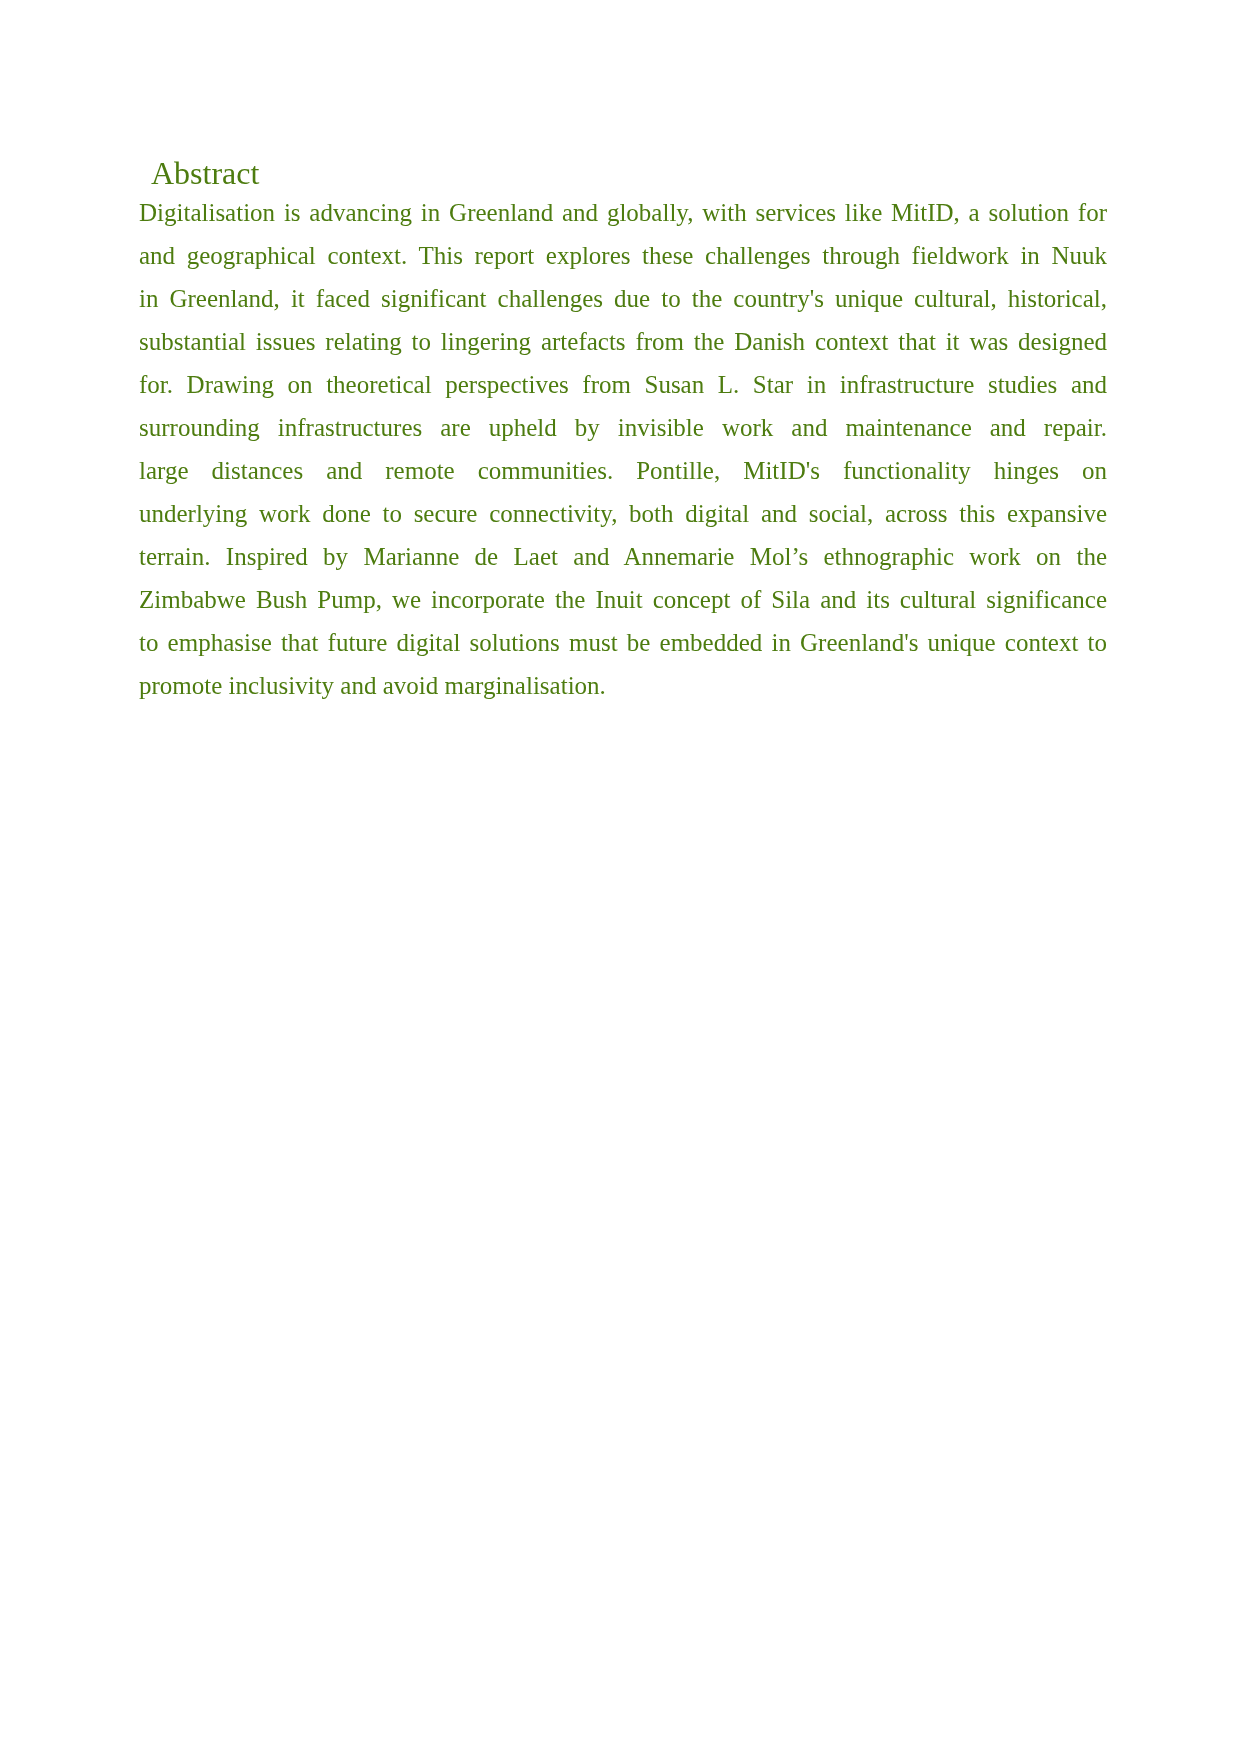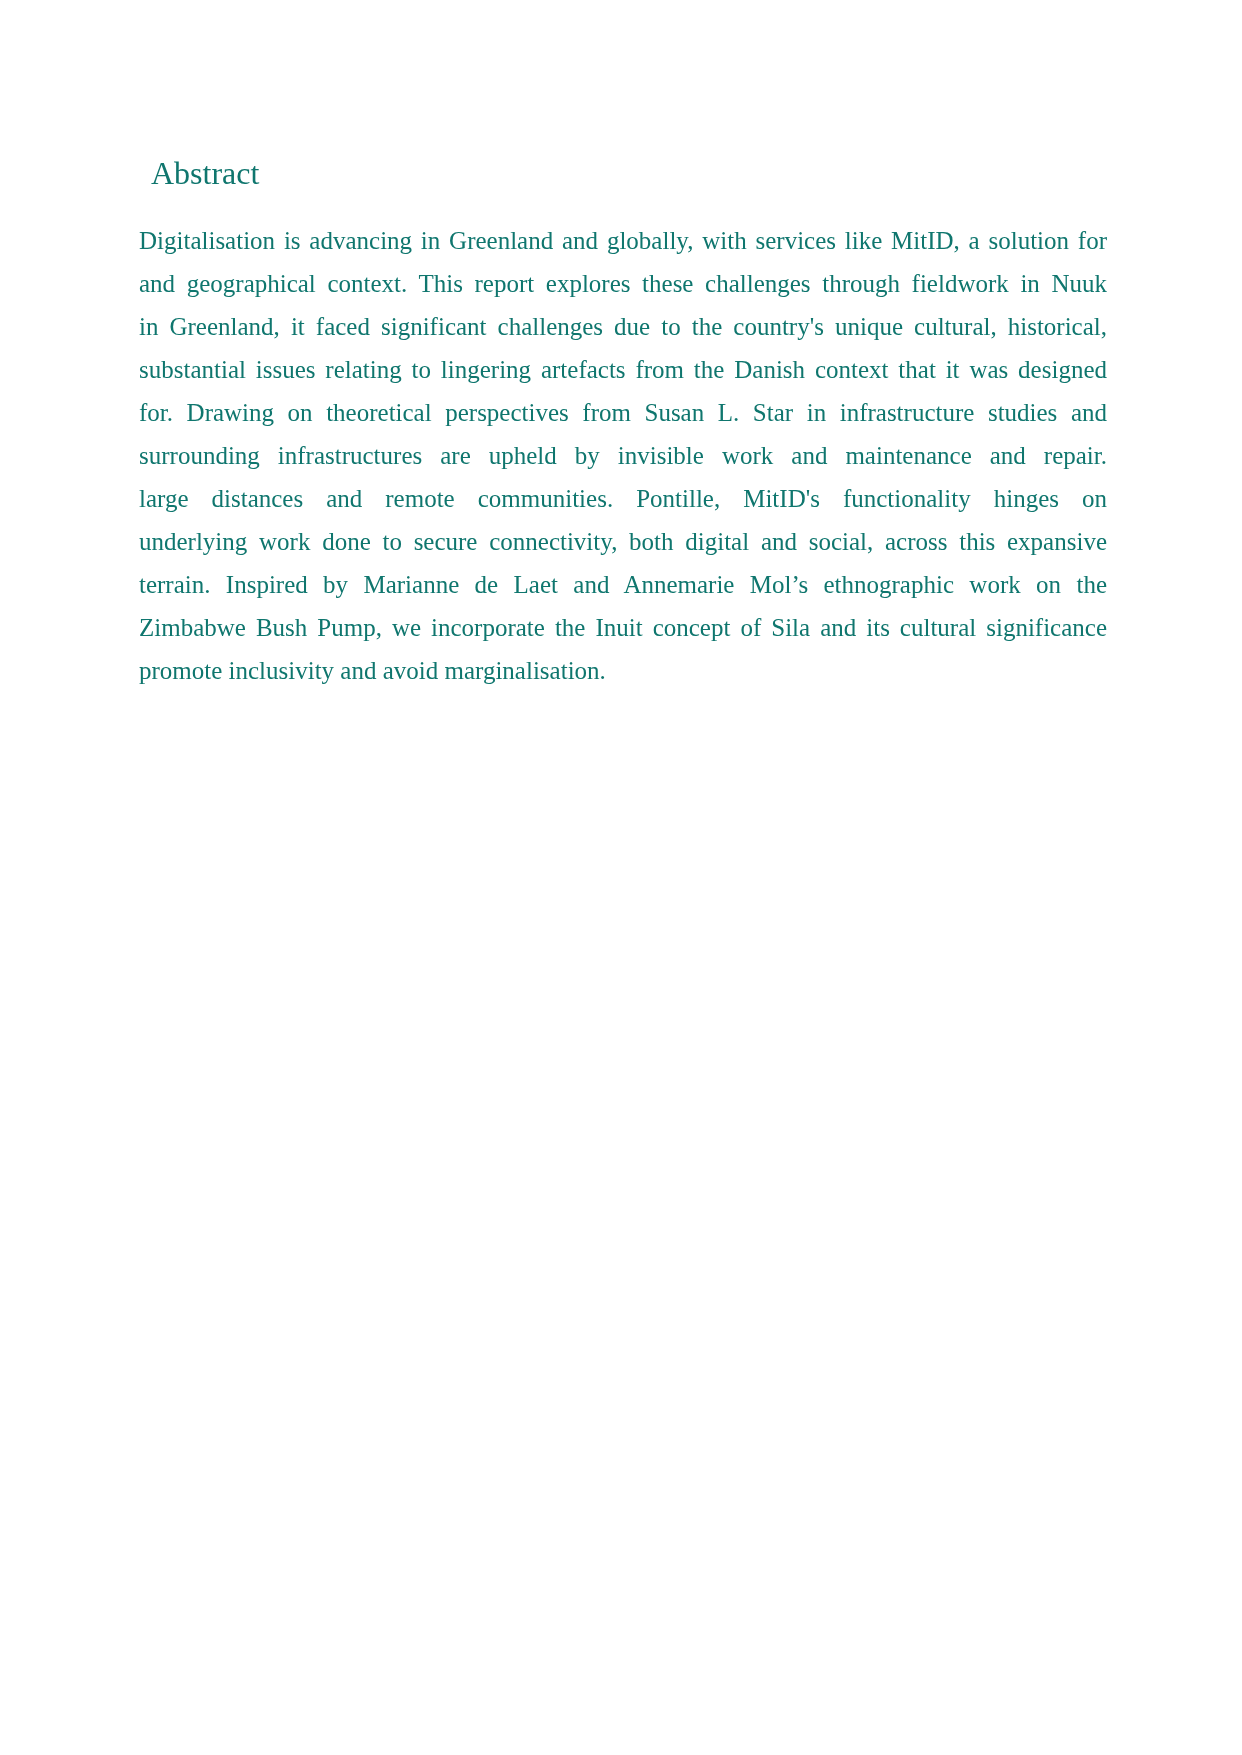--- a/index.html
+++ b/index.html
@@ -7,38 +7,38 @@
     padding: 0;
     background: #ffffff;
   }
   .page {
     position: relative;
     width: 1242px;
     height: 1755px;
     background: #ffffff;
     overflow: hidden;
     font-family: "Liberation Serif", "DejaVu Serif", serif;
-    color: #0f766e;
+    color: #4d7c0f;
   }
   .content {
     position: absolute;
     left: 139px;
     top: 156px;
     width: 968px;
   }
   .doc-heading {
     font-size: 32px;
     line-height: 35px;
     font-weight: 400;
     margin: 0 0 0 12px;
     padding: 0;
     white-space: nowrap;
   }
   .doc-paragraph {
-    margin-top: 28px;
+    margin-top: 0;
   }
   .doc-line {
     font-size: 25px;
     line-height: 43px;
     height: 43px;
     white-space: nowrap;
     text-align: justify;
     text-align-last: justify;
     text-justify: inter-word;
   }
@@ -57,16 +57,17 @@
       <div class="doc-line">Digitalisation is advancing in Greenland and globally, with services like MitID, a solution for</div>
       <div class="doc-line">and geographical context. This report explores these challenges through fieldwork in Nuuk</div>
       <div class="doc-line">in Greenland, it faced significant challenges due to the country's unique cultural, historical,</div>
       <div class="doc-line">substantial issues relating to lingering artefacts from the Danish context that it was designed</div>
       <div class="doc-line">for. Drawing on theoretical perspectives from Susan L. Star in infrastructure studies and</div>
       <div class="doc-line">surrounding infrastructures are upheld by invisible work and maintenance and repair.</div>
       <div class="doc-line">large distances and remote communities. Pontille, MitID's functionality hinges on</div>
       <div class="doc-line">underlying work done to secure connectivity, both digital and social, across this expansive</div>
       <div class="doc-line">terrain. Inspired by Marianne de Laet and Annemarie Mol’s ethnographic work on the</div>
       <div class="doc-line">Zimbabwe Bush Pump, we incorporate the Inuit concept of Sila and its cultural significance</div>
+      <div class="doc-line">to emphasise that future digital solutions must be embedded in Greenland's unique context to</div>
       <div class="doc-line last">promote inclusivity and avoid marginalisation.</div>
     </div>
   </div>
 </div>
 
 </body></html>

